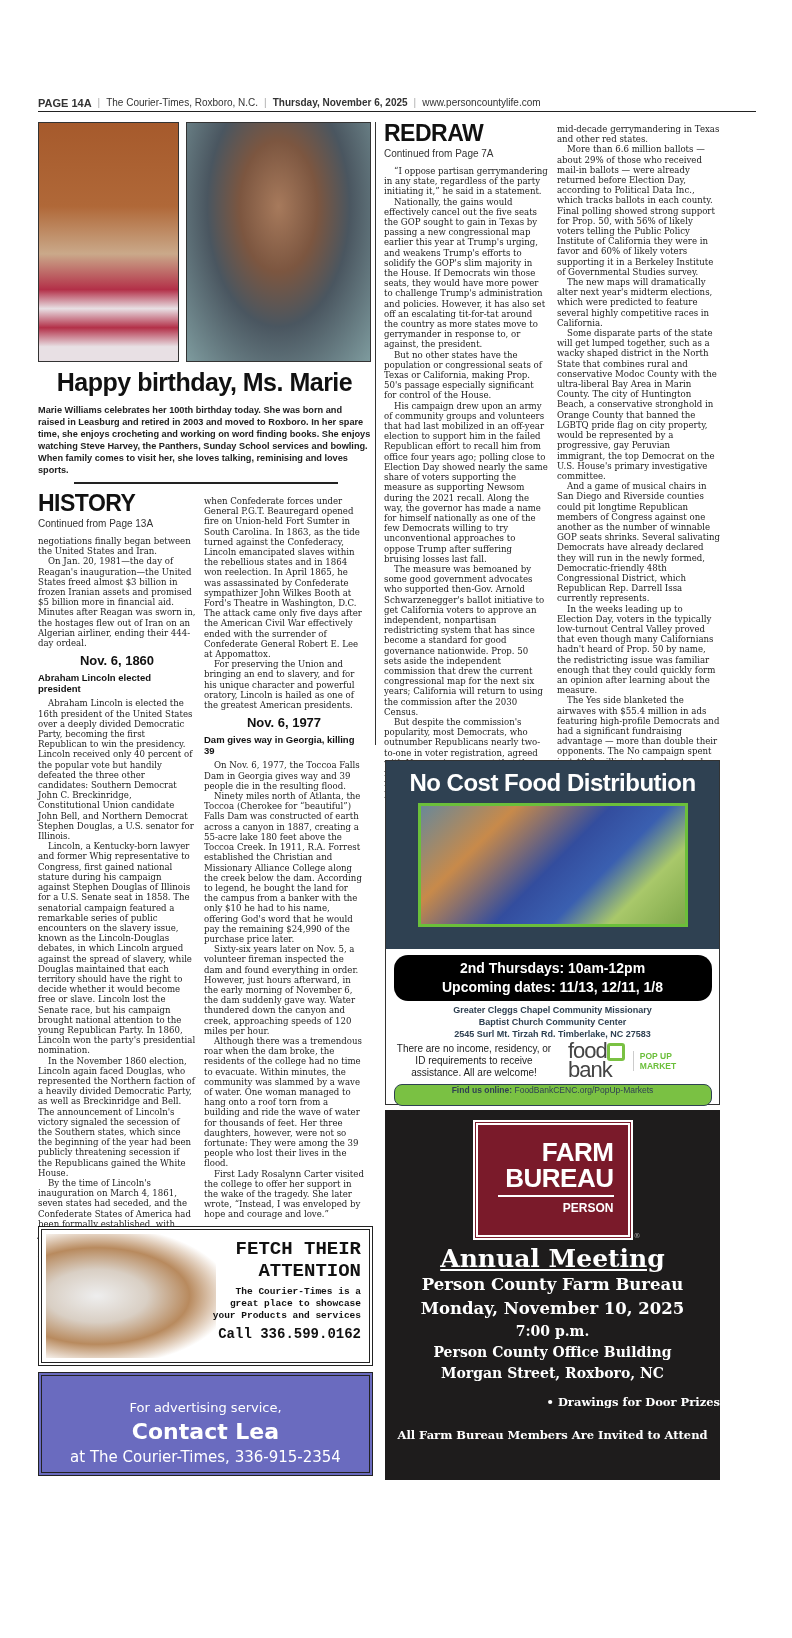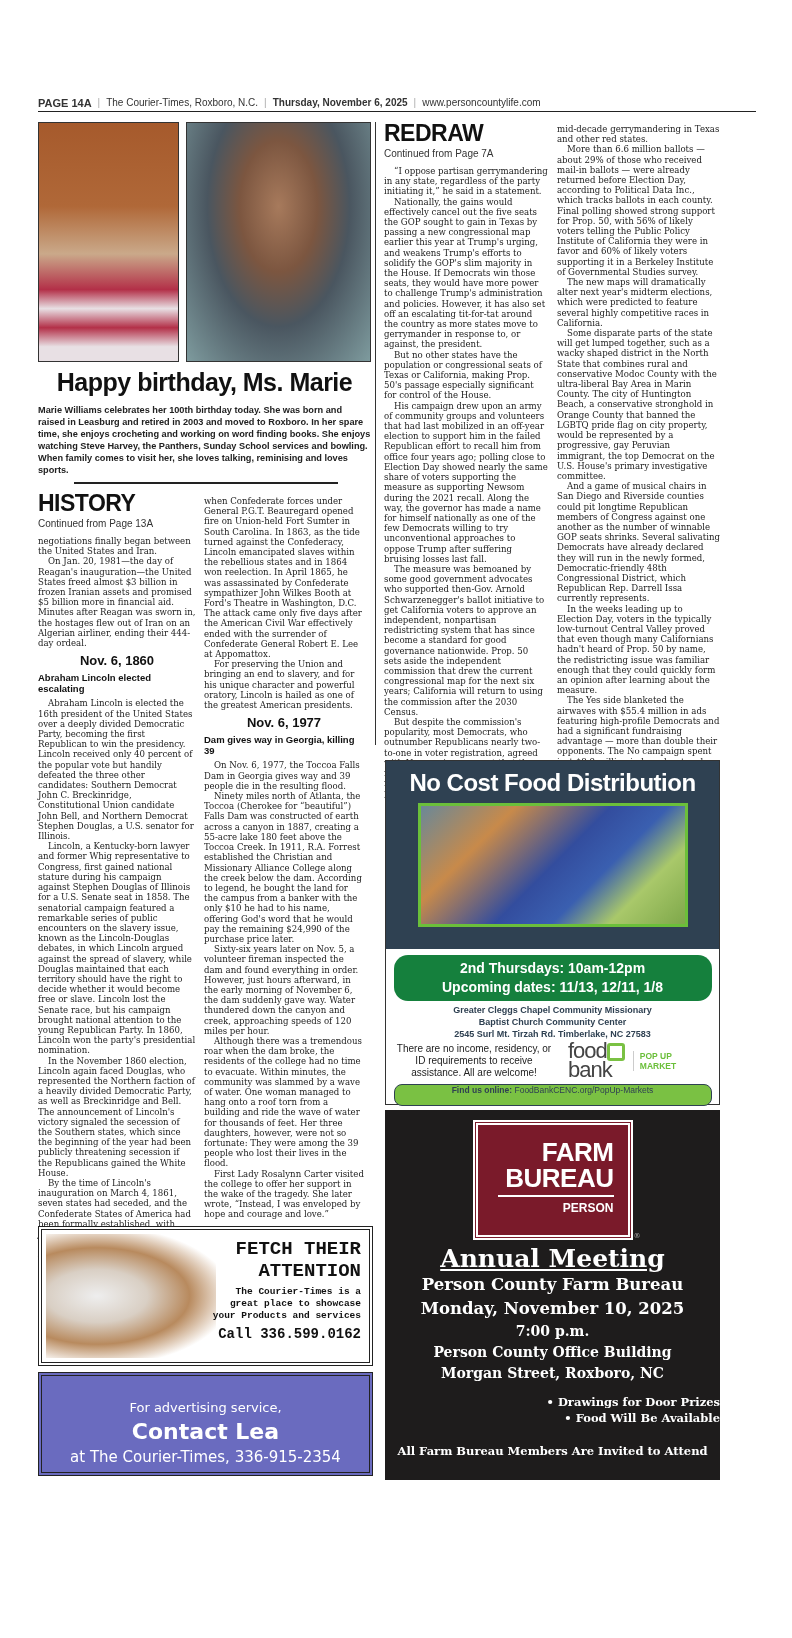--- a/index.html
+++ b/index.html
@@ -22,21 +22,21 @@
   .col p.noind { text-indent: 0; }
   .dateh { font-family: Liberation Sans, sans-serif; font-weight: bold; font-size: 13px; text-align: center; color: #111; margin: 8px 0 6px; }
   .subh { font-family: "Liberation Sans", sans-serif; font-weight: bold; font-size: 9.5px; line-height: 11px; color: #111; margin-bottom: 4px; }
   .vrule { left: 375px; top: 122px; width: 1px; height: 623px; background: #333; }
   
   .fb { left: 385px; top: 760px; width: 335px; height: 345px; border: 1px solid #333; background: #fff; }
   .fb-top { height: 188px; background: #2f4152; padding-top: 6px; text-align: center; }
   .fb-org { font-family: "Liberation Sans", sans-serif; font-style: italic; font-weight: bold; color: #fff; font-size: 14.5px; }
   .fb-title { font-family: "Liberation Sans", sans-serif; font-weight: bold; color: #fff; font-size: 24px; letter-spacing: -0.5px; margin-top: 2px; }
   .fb-photo { margin: 6px auto 0; width: 270px; height: 124px; border: 3px solid #6bbf3a; background: linear-gradient(135deg, #6a8898 0%, #c88a4a 25%, #334d9e 50%, #3a5fb0 65%, #a9c86a 80%, #7ea84a 100%); }
-  .fb-band { margin: -2px auto 0; width: 318px; height: 46px; background: #15803d; border-radius: 0 0 14px 14px; text-align: center; color: #fff; font-family: "Liberation Sans", sans-serif; font-weight: bold; font-size: 14px; line-height: 19px; padding-top: 4px; }
+  .fb-band { margin: -2px auto 0; width: 318px; height: 46px; background: #000000; border-radius: 0 0 14px 14px; text-align: center; color: #fff; font-family: "Liberation Sans", sans-serif; font-weight: bold; font-size: 14px; line-height: 19px; padding-top: 4px; }
   .fb-band.top { border-radius: 14px; margin-top: 6px; }
   .fb-addr { text-align: center; font-family: "Liberation Sans", sans-serif; font-weight: bold; font-size: 9px; line-height: 12px; color: #2f4152; margin-top: 3px; }
   .fb-lower { display: flex; align-items: center; padding: 2px 8px 0; }
   .fb-note { width: 160px; text-align: center; font-family: "Liberation Sans", sans-serif; font-size: 10px; line-height: 12px; color: #222; }
   .fb-logo { margin-left: 14px; display: flex; align-items: center; gap: 8px; }
   .fb-logo .word { font-family: "Liberation Sans", sans-serif; font-size: 22px; line-height: 18px; color: #444; letter-spacing: -1px; }
   .fb-logo .green { width: 18px; height: 18px; border: 3px solid #7ac143; border-radius: 3px; display: inline-block; vertical-align: middle; }
   .fb-logo .pop { border-left: 1px solid #ccc; padding-left: 6px; font-family: "Liberation Sans", sans-serif; font-weight: bold; font-size: 8.5px; line-height: 10px; color: #6bbf3a; }
   .fb-find { margin: 5px auto 0; width: 318px; height: 22px; border-radius: 8px; background: #7ac143; border: 1px solid #2f4152; text-align: center; font-family: "Liberation Sans", sans-serif; font-size: 8.5px; line-height: 11px; color: #2f4152; }
   .fb-find b { font-weight: bold; }
@@ -85,21 +85,21 @@
 <div class="abs bday-body">Marie Williams celebrates her 100th birthday today. She was born and raised in Leasburg and retired in 2003 and moved to Roxboro. In her spare time, she enjoys crocheting and working on word finding books. She enjoys watching Steve Harvey, the  Panthers, Sunday School services and bowling. When family comes to visit her, she loves talking, reminising and loves sports.</div>
 <div class="abs rule" style="left:74px; top:482px; width:264px;"></div>
 
 <div class="abs section-head" style="left:38px; top:490px; font-size:23px;">HISTORY</div>
 <div class="abs contd" style="left:38px; top:518px;">Continued from Page 13A</div>
 
 <div class="abs col" style="left:38px; top:536px; width:158px;">
   <p class="noind">negotiations finally began between the United States and Iran.</p>
   <p>On Jan. 20, 1981—the day of Reagan's inauguration—the United States freed almost $3 billion in frozen Iranian assets and promised $5 billion more in financial aid. Minutes after Reagan was sworn in, the hostages flew out of Iran on an Algerian airliner, ending their 444-day ordeal.</p>
   <div class="dateh">Nov. 6, 1860</div>
-  <div class="subh">Abraham Lincoln elected escalating</div>
+  <div class="subh">Abraham Lincoln elected president</div>
   <p>Abraham Lincoln is elected the 16th president of the United States over a deeply divided Democratic Party, becoming the first Republican to win the presidency. Lincoln received only 40 percent of the popular vote but handily defeated the three other candidates: Southern Democrat John C. Breckinridge, Constitutional Union candidate John Bell, and Northern Democrat Stephen Douglas, a U.S. senator for Illinois.</p>
   <p>Lincoln, a Kentucky-born lawyer and former Whig representative to Congress, first gained national stature during his campaign against Stephen Douglas of Illinois for a U.S. Senate seat in 1858. The senatorial campaign featured a remarkable series of public encounters on the slavery issue, known as the Lincoln-Douglas debates, in which Lincoln argued against the spread of slavery, while Douglas maintained that each territory should have the right to decide whether it would become free or slave. Lincoln lost the Senate race, but his campaign brought national attention to the young Republican Party. In 1860, Lincoln won the party's presidential nomination.</p>
   <p>In the November 1860 election, Lincoln again faced Douglas, who represented the Northern faction of a heavily divided Democratic Party, as well as Breckinridge and Bell. The announcement of Lincoln's victory signaled the secession of the Southern states, which since the beginning of the year had been publicly threatening secession if the Republicans gained the White House.</p>
   <p>By the time of Lincoln's inauguration on March 4, 1861, seven states had seceded, and the Confederate States of America had been formally established, with Jefferson Davis as its elected president. One month later, the American Civil War began</p>
 </div>
 
 <div class="abs col" style="left:204px; top:496px; width:160px;">
   <p class="noind">when Confederate forces under General P.G.T. Beauregard opened fire on Union-held Fort Sumter in South Carolina. In 1863, as the tide turned against the Confederacy, Lincoln emancipated slaves within the rebellious states and in 1864 won reelection. In April 1865, he was assassinated by Confederate sympathizer John Wilkes Booth at Ford's Theatre in Washington, D.C. The attack came only five days after the American Civil War effectively ended with the surrender of Confederate General Robert E. Lee at Appomattox.</p>
   <p>For preserving the Union and bringing an end to slavery, and for his unique character and powerful oratory, Lincoln is hailed as one of the greatest American presidents.</p>
   <div class="dateh">Nov. 6, 1977</div>
@@ -179,21 +179,20 @@
     <span class="reg">®</span>
   </div>
   <div class="farm-title">Annual Meeting</div>
   <div class="farm-l">Person County Farm Bureau</div>
   <div class="farm-l">Monday, November 10, 2025</div>
   <div class="farm-s">7:00 p.m.</div>
   <div class="farm-s">Person County Office Building</div>
   <div class="farm-s">Morgan Street, Roxboro, NC</div>
   <div style="height:10px"></div>
   <div class="farm-b">• Drawings for Door Prizes</div>
-  <div class="farm-b">• Food Will Be Available</div>
   <div class="farm-foot">All Farm Bureau Members Are Invited to Attend</div>
 </div>
 
 <div class="abs pets">
   <div class="pets-img"></div>
   <div class="pets-text">
     <div class="pets-head">FETCH THEIR</div>
     <div class="pets-head">ATTENTION</div>
     <div class="pets-body">The Courier-Times is a great place to showcase your Products and services</div>
     <div class="pets-call">Call 336.599.0162</div>

